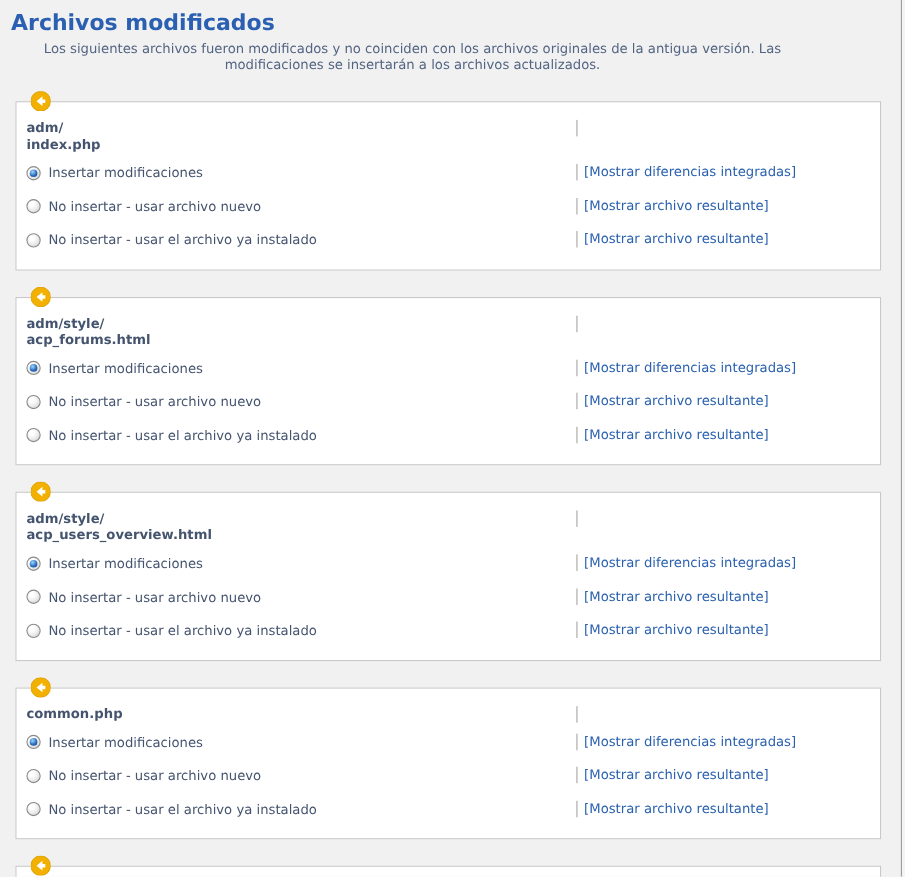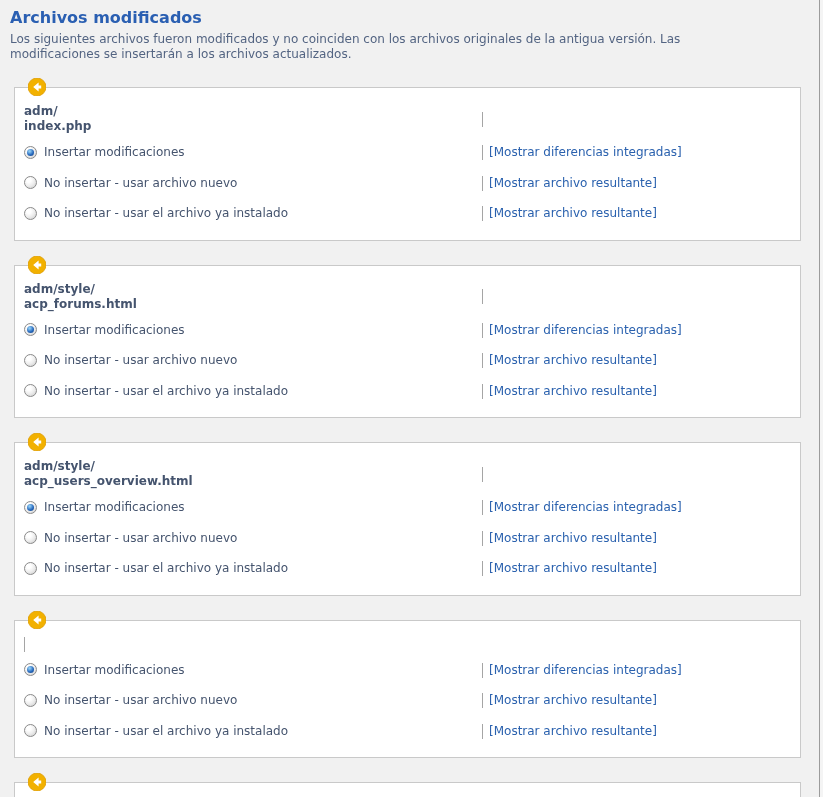--- a/index.html
+++ b/index.html
@@ -15,41 +15,41 @@
   *{box-sizing:border-box;}
   html,body{margin:0;padding:0;}
   body{
     width:823px;height:797px;overflow:hidden;position:relative;
     background:var(--page-bg);
     font-family:"DejaVu Sans","Liberation Sans",sans-serif;
     font-size:12px;color:var(--text-gray-blue);
   }
   .page-title{
     margin:8px 0 5px 10px;
-    font-size:16px;font-weight:bold;color:var(--title-blue);
+    font-size:20px;font-weight:bold;color:var(--title-blue);
   }
   .intro{
-    margin:0 0 0 10px;width:730px;line-height:15px;color:var(--text-gray-blue);
+    margin:0 0 0 10px;width:730px;line-height:15px;color:var(--text-gray-blue);text-align:center;
   }
   .panels{margin:0;}
   .panel{
     position:relative;
     margin:24px 0 0 14px;
     width:787px;
     background:#ffffff;
     border:1px solid var(--panel-border);
     padding:16px 0 15px 0;
   }
   .panel:first-child{margin-top:25px;}
   .panel-icon{
     position:absolute;left:13px;top:-10px;width:18px;height:18px;display:block;
     cursor:pointer;
   }
   .row{
-    display:flex;align-items:center;margin:0 10px 13px 9px;
+    display:flex;align-items:flex-start;margin:0 10px 13px 9px;gap:42px;
   }
   .row:last-child{margin-bottom:2px;}
   .file-row{margin-bottom:10px;}
   .row-left{width:458px;flex:none;padding-right:8px;}
   .row-right{
     flex:1;border-left:1px solid var(--divider);padding-left:6px;
     min-height:15px;
   }
   .file-name{
     font-weight:bold;color:var(--label-dark);line-height:15px;white-space:pre-line;
@@ -247,20 +247,23 @@
 
   <section class="panel">
     <span class="panel-icon">
       <svg width="18" height="18" viewBox="0 0 18 18" aria-hidden="true">
         <circle cx="9" cy="9" r="9" fill="#f2b100"></circle>
         <circle cx="9" cy="9" r="9" fill="none" stroke="#dd9c00" stroke-width="0.8"></circle>
         <path d="M10.6 4.6 L5.2 9 L10.6 13.4 L10.6 10.6 L13.2 10.6 L13.2 7.4 L10.6 7.4 Z" fill="#ffffff"></path>
       </svg>
     </span>
     <div class="row file-row">
+      <div class="row-left">
+        <span class="file-name">common.php</span>
+      </div>
       <div class="row-right"></div>
     </div>
 
   <div class="row option-row">
     <div class="row-left">
       <label class="option-label">
         <span class="radio checked"></span>
         <span class="option-text">Insertar modificaciones</span>
       </label>
     </div>

